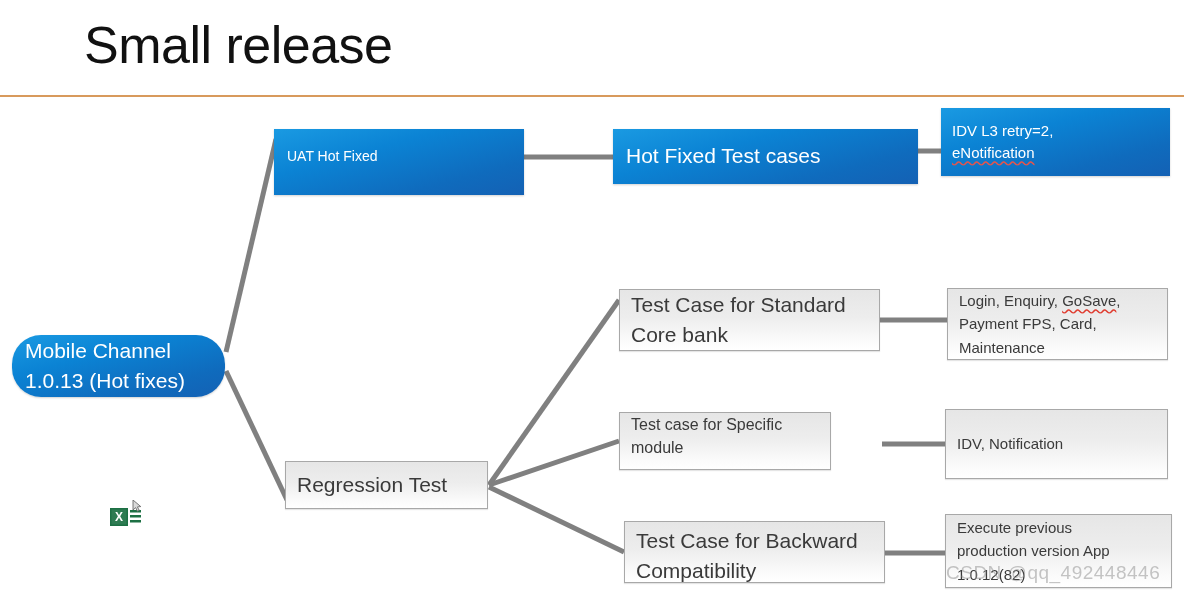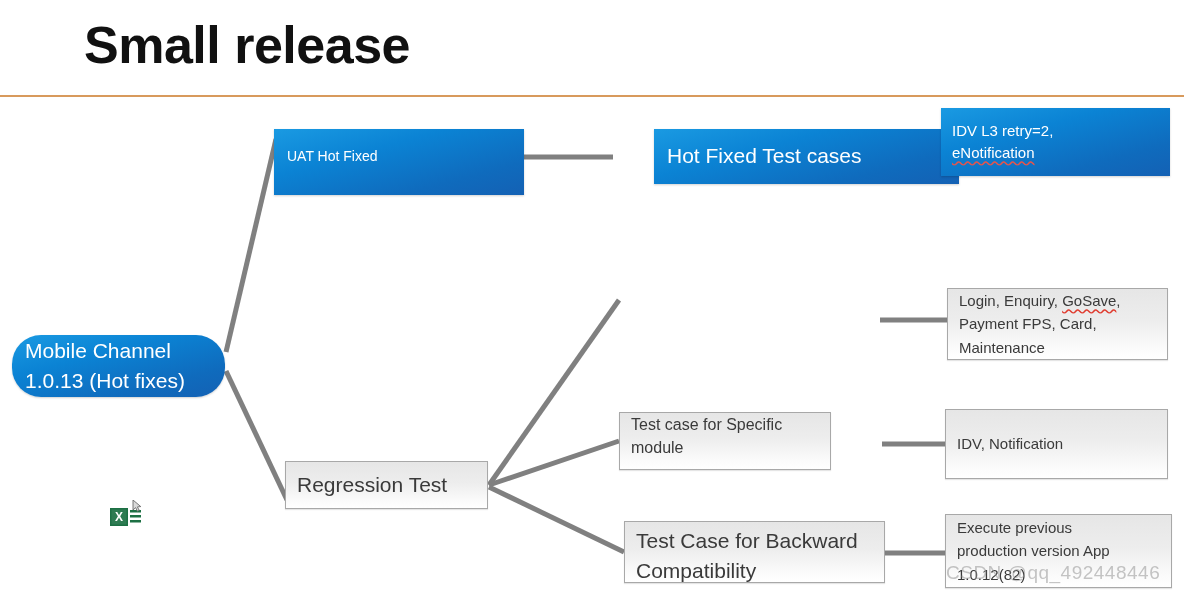--- a/index.html
+++ b/index.html
@@ -17,21 +17,21 @@
     background: #ffffff;
     overflow: hidden;
   }
 
   
   #slide-title {
     position: absolute;
     left: 84px;
     top: 16px;
     font-size: 52px;
-    font-weight: bold;
+    font-weight: normal;
     color: #111111;
     letter-spacing: -0.5px;
     line-height: 1.15;
     white-space: nowrap;
   }
   #title-rule {
     position: absolute;
     left: 0px;
     top: 95px;
     width: 1184px;
@@ -85,21 +85,20 @@
     left: 274px; top: 129px; width: 250px; height: 66px;
     padding: 0 0 12px 13px;
     font-size: 14px;
     line-height: 1.35;
   }
   #node-hotfix-cases {
     left: 613px; top: 129px; width: 305px; height: 55px;
     padding: 0 0 0 13px;
     font-size: 21px;
     line-height: 1.35;
-    margin-left: 41px;
   }
   #node-idv-detail {
     left: 941px; top: 108px; width: 229px; height: 68px;
     padding: 0 8px 0 11px;
     font-size: 15px;
     line-height: 1.45;
   }
   #node-regression {
     left: 285px; top: 461px; width: 203px; height: 48px;
     padding: 0 0 0 11px;
@@ -220,20 +219,24 @@
 
   <div class="node node-blue" id="node-idv-detail">
     <span class="txt">IDV L3 retry=2,</span>
     <span class="txt spell">eNotification</span>
   </div>
 
   <div class="node node-gray" id="node-regression">
     <span class="txt">Regression Test</span>
   </div>
 
+  <div class="node node-gray" id="node-std-core">
+    <span class="txt">Test Case for Standard
+Core bank</span>
+  </div>
 
   <div class="node node-gray" id="node-std-core-detail">
     <span class="txt"><span>Login, Enquiry, </span><span class="spell">GoSave</span><span>,
 Payment FPS, Card,
 Maintenance</span></span>
   </div>
 
   <div class="node node-gray" id="node-specific">
     <span class="txt">Test case for Specific
 module</span>

